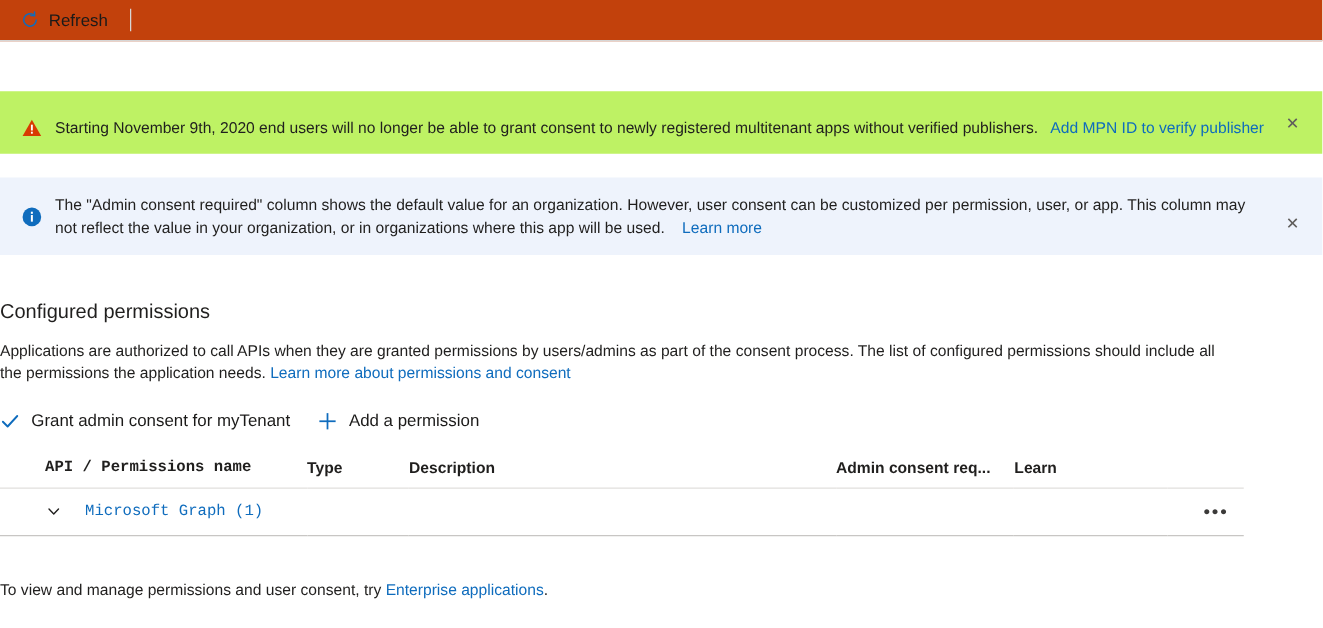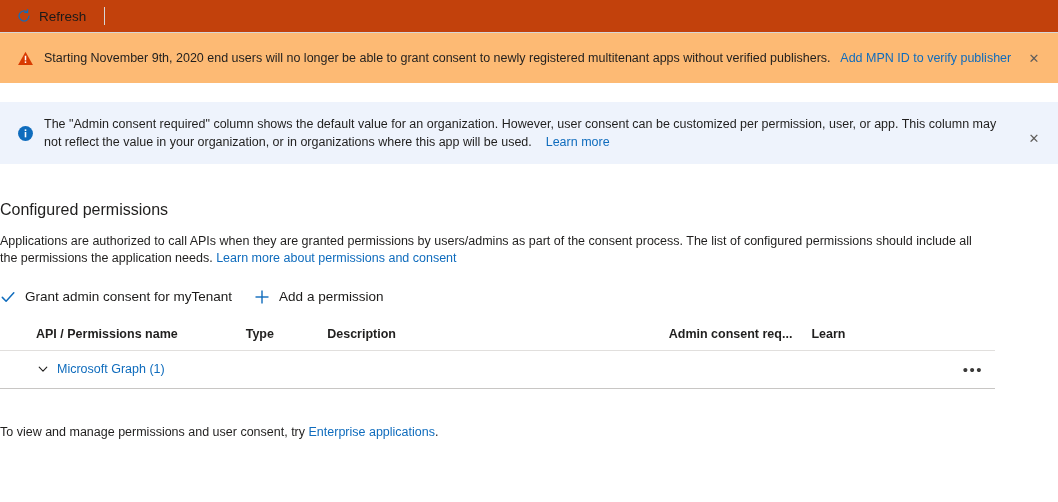--- a/index.html
+++ b/index.html
@@ -59,23 +59,24 @@
   .banner {
     position: relative;
     box-sizing: border-box;
     display: flex;
     align-items: flex-start;
     padding: 12px 46px 12px 16px;
     font-size: 12.5px;
     line-height: 1.45;
   }
   .banner-warning {
-    background: #fdba74;
+    background: #bef264;
+    margin-top: 40px;
     min-height: 50px;
-    align-items: center;
+    align-items: flex-end;
   }
   .banner-info {
     background: #eef3fc;
     margin-top: 19px;
     min-height: 62px;
     align-items: center;
   }
   .banner-icon {
     flex: none;
     width: 18px;
@@ -179,32 +180,32 @@
     color: #201f1e;
     padding: 4px 0 9px 0;
     border-bottom: 1px solid #e1dfdd;
   }
   .perm-table td {
     padding: 11px 0;
     border-bottom: 1px solid #c8c6c4;
     color: #201f1e;
     vertical-align: middle;
   }
-  .col-name   { width: 205px; padding-left: 36px !important; }
+  .col-name   { width: 205px; padding-left: 36px !important; font-family: Liberation Mono, monospace; }
   .col-type   { width: 80px; margin-left: 24px; }
   .col-desc   { width: 335px; }
   .col-admin  { width: 140px; }
   .col-status { width: 120px; }
   .col-menu   { width: 60px; }
 
   tr.group-row td { border-bottom: 1px solid #c8c6c4; padding: 9px 0; }
   .group-cell {
     display: flex;
     align-items: flex-end;
-    gap: 7px;
+    gap: 18px;
   }
   .chevron {
     width: 14px;
     height: 14px;
     display: inline-flex;
     align-items: center;
     justify-content: center;
     flex: none;
     cursor: pointer;
   }

